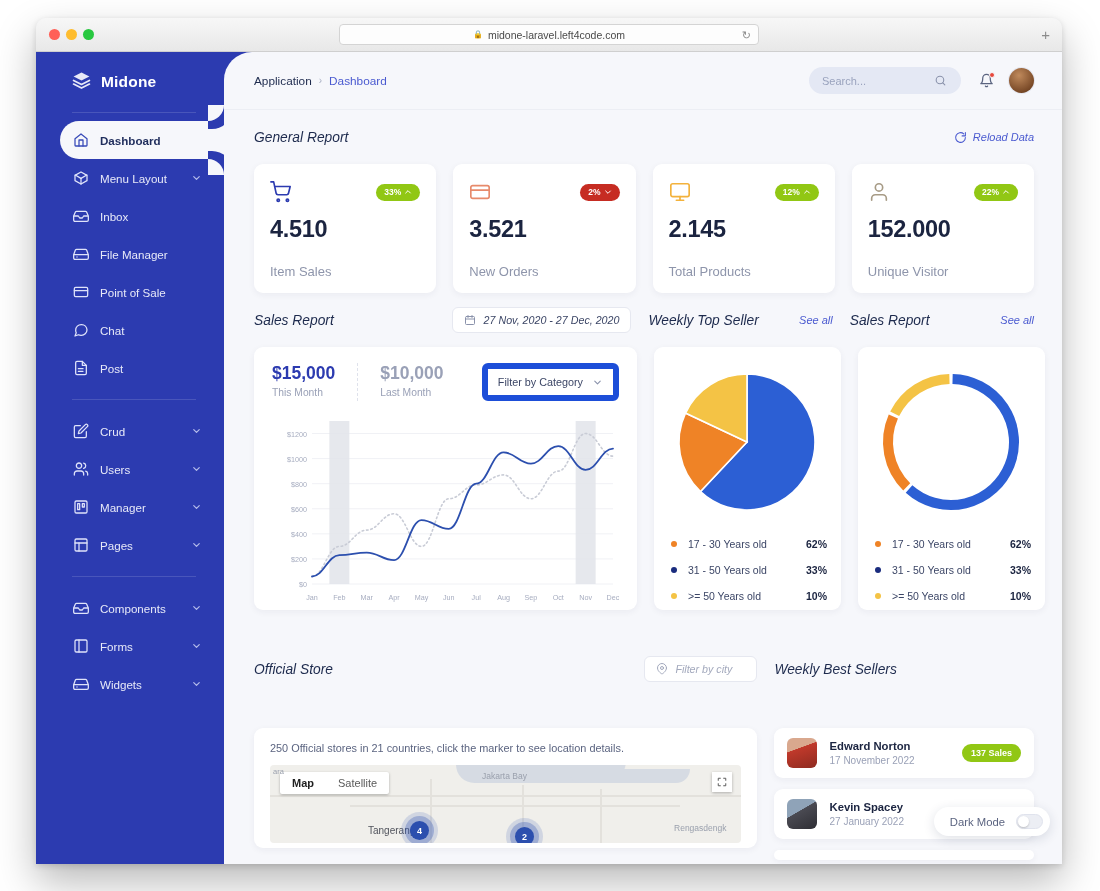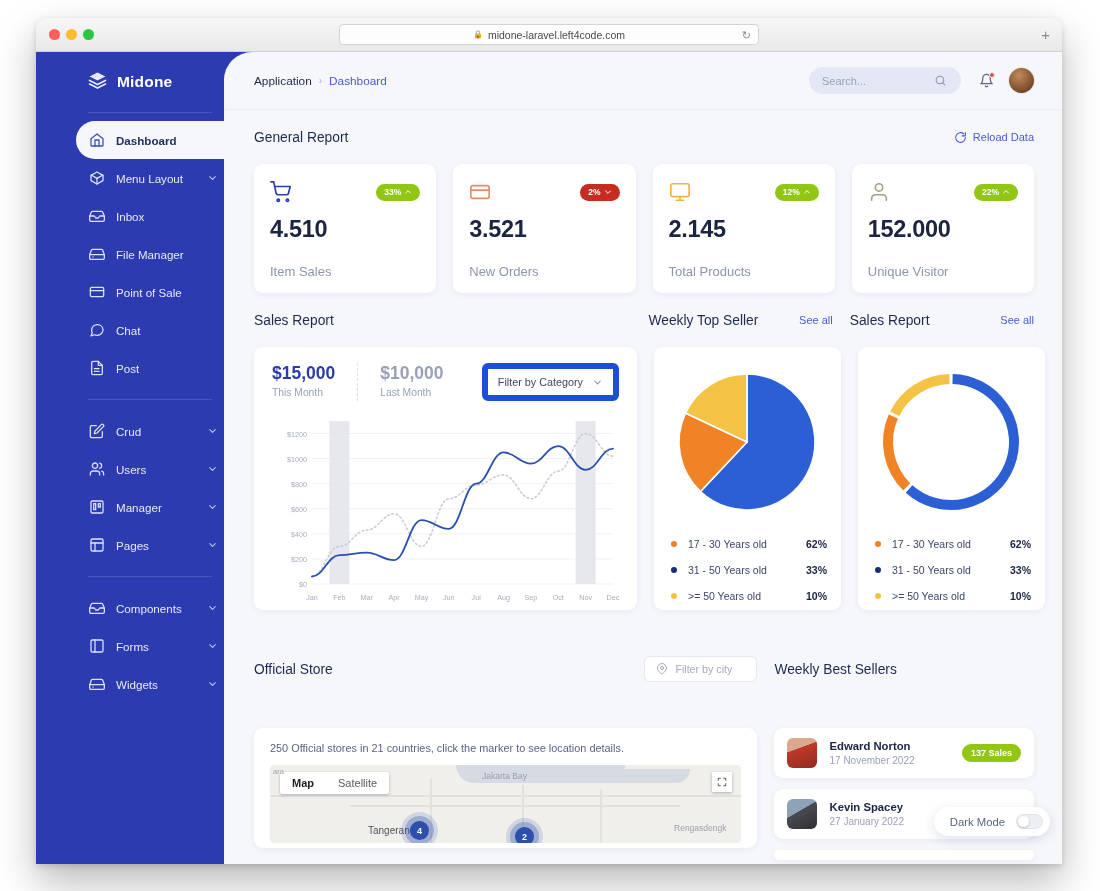--- a/index.html
+++ b/index.html
@@ -51,21 +51,21 @@
   #new-tab-btn {
     position: absolute; right: 12px;
     font-size: 15px; color: #8b8b8b; line-height: 1;
   }
 
   
   #app { position: relative; height: 812px; background: #2c3bb0; }
 
   
   #sidebar {
-    position: absolute; left: 16px; top: 0;
+    position: absolute; left: 0; top: 0;
     width: 188px; height: 100%;
     background: #2c3bb0;
     padding-top: 0;
   }
   #brand {
     display: flex; align-items: center; gap: 10px;
     height: 60px; padding-left: 36px;
   }
   #brand .brand-name {
     color: #fff; font-size: 15.5px; font-weight: bold; letter-spacing: .2px;
@@ -158,20 +158,21 @@
     margin-left: 15px; width: 25px; height: 25px; border-radius: 50%;
     background: radial-gradient(circle at 40% 30%, #c08a5c, #7a4a28 70%, #4a2a14);
     box-shadow: 0 0 0 1px #e4e6ef;
   }
 
   #scrollarea { height: 754px; padding: 0 28px 0 30px; overflow: hidden; }
 
   .section-head {
     display: flex; align-items: center;
     height: 54px;
+    font-style: italic;
   }
   .section-title { font-size: 13.8px; color: #1d2a4d; }
   .section-link {
     font-size: 11px; color: #4a5ad0; cursor: pointer;
     display: flex; align-items: center; gap: 6px;
   }
   .section-link svg { width: 13px; height: 13px; display:block; }
 
   
   .stat-row { display: flex; gap: 17px; }
@@ -654,20 +655,29 @@
        </span>
      </div>
      <div class="stat-num">152.000</div>
      <div class="stat-label">Unique Visitor</div>
             </div>
           </div>
 
         <div class="mid-row" style="align-items:center;">
           <div class="col-sales section-head" style="justify-content:space-between;">
             <span class="section-title">Sales Report</span>
+            <span class="date-pill">
+              <svg viewBox="0 0 24 24" fill="none" stroke="#8a92ab" stroke-width="2" stroke-linecap="round" stroke-linejoin="round">
+                <rect x="3" y="5" width="18" height="16" rx="2"></rect>
+                  <line x1="3" y1="10" x2="21" y2="10"></line>
+                <line x1="8" y1="3" x2="8" y2="7"></line>
+                  <line x1="16" y1="3" x2="16" y2="7"></line>
+              </svg>
+              <span>27 Nov, 2020 - 27 Dec, 2020</span>
+            </span>
           </div>
           <div class="col-pie section-head" style="justify-content:space-between;">
             <span class="section-title">Weekly Top Seller</span>
             <span class="section-link">See all</span>
           </div>
           <div class="col-pie section-head" style="justify-content:space-between;">
             <span class="section-title">Sales Report</span>
             <span class="section-link">See all</span>
           </div>
         </div>

